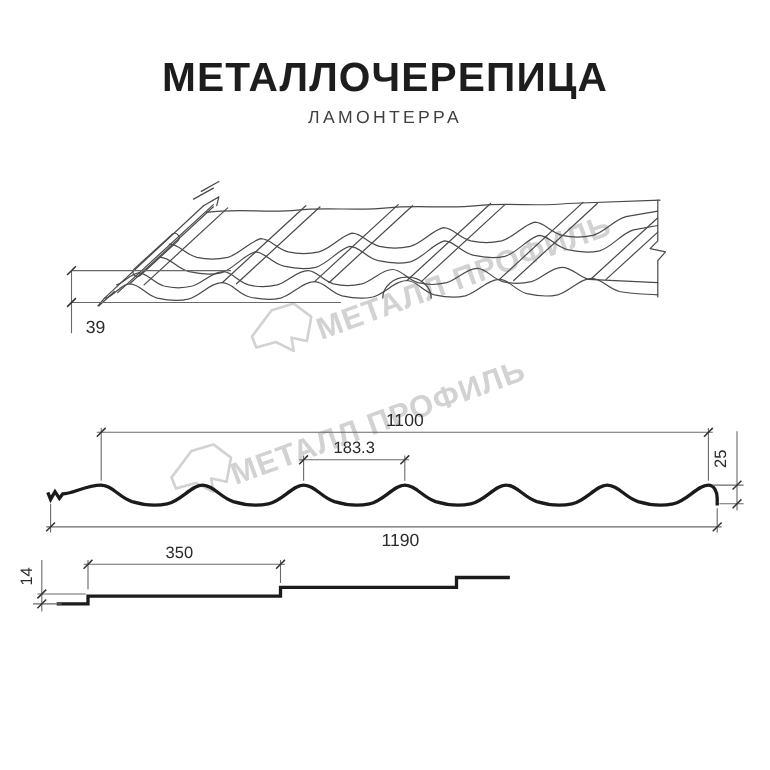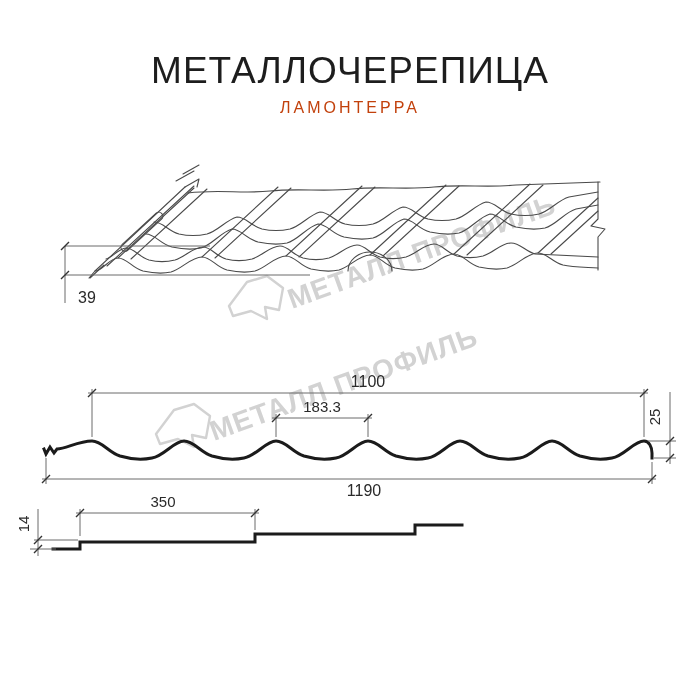--- a/index.html
+++ b/index.html
@@ -1,22 +1,22 @@
 <!DOCTYPE html>
 <html style="--c-line: #4a4a4a; --c-profile: #1b1b1b; --c-dim: #6a6a6a; --c-text: #2a2a2a; --c-wm: #d2d2d2;"><head>
 <meta charset="utf-8">
 <style>
   html,body{margin:0;padding:0;}
   body{
     width:700px;height:700px;background:#ffffff;position:relative;overflow:hidden;
     font-family:"Liberation Sans",sans-serif;
   }
   .header{position:absolute;top:52px;left:0;right:0;text-align:center;color:#1d1d1d;}
-  .title{margin:0;font-size:37px;font-weight:normal;letter-spacing:1px;line-height:1;}
-  .subtitle{margin:10px 0 0 0;font-size:16px;letter-spacing:3px;font-weight:normal;color:#c2410c;}
+  .title{margin:0;font-size:37px;font-weight:bold;letter-spacing:1px;line-height:1;}
+  .subtitle{margin:10px 0 0 0;font-size:16px;letter-spacing:3px;font-weight:normal;color:#404040;}
   svg{position:absolute;left:0;top:0;}
   .ln{stroke:var(--c-line,#4a4a4a);stroke-width:1.1;fill:none;stroke-linecap:round;stroke-linejoin:round;}
   .thick{stroke:var(--c-profile,#1b1b1b);stroke-width:3;fill:none;stroke-linecap:square;stroke-linejoin:miter;}
   .dim{stroke:var(--c-dim,#666666);stroke-width:1;fill:none;}
   .tick{stroke:#333333;stroke-width:1.4;fill:none;}
   .dtext{fill:var(--c-text,#2a2a2a);font-size:15px;font-family:"Liberation Sans",sans-serif;}
   .dtext-lg{fill:var(--c-text,#2a2a2a);font-size:16px;font-family:"Liberation Sans",sans-serif;}
   .wm{stroke:var(--c-wm,#d2d2d2);stroke-width:2.4;fill:none;stroke-linejoin:round;}
   .wmtext{fill:var(--c-wm,#d2d2d2);font-size:28px;font-weight:bold;letter-spacing:1px;font-family:"Liberation Sans",sans-serif;}
 </style>

